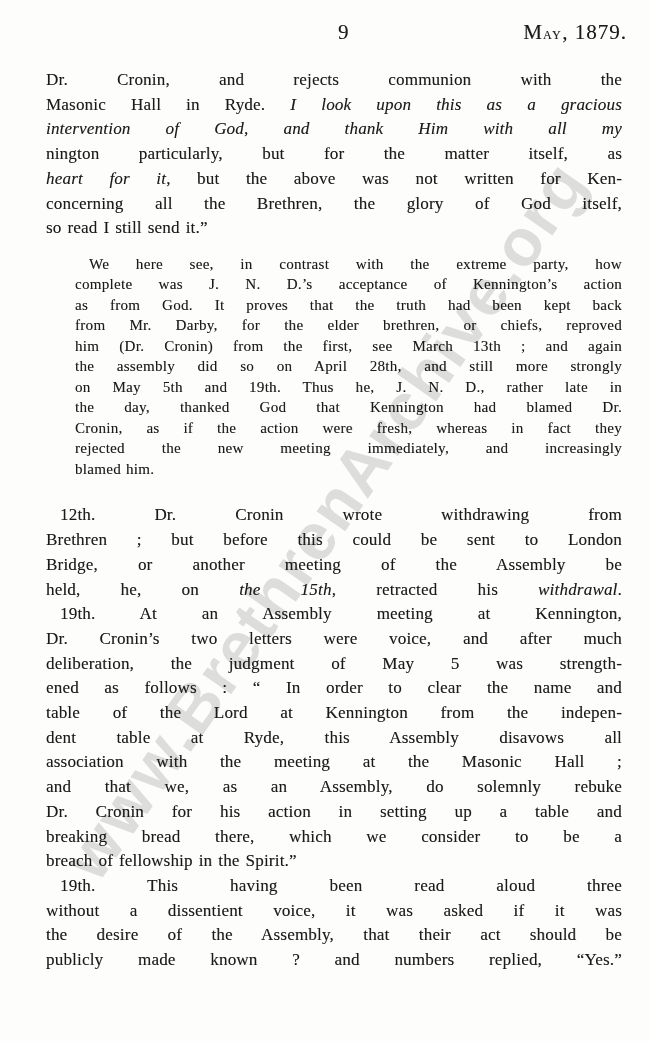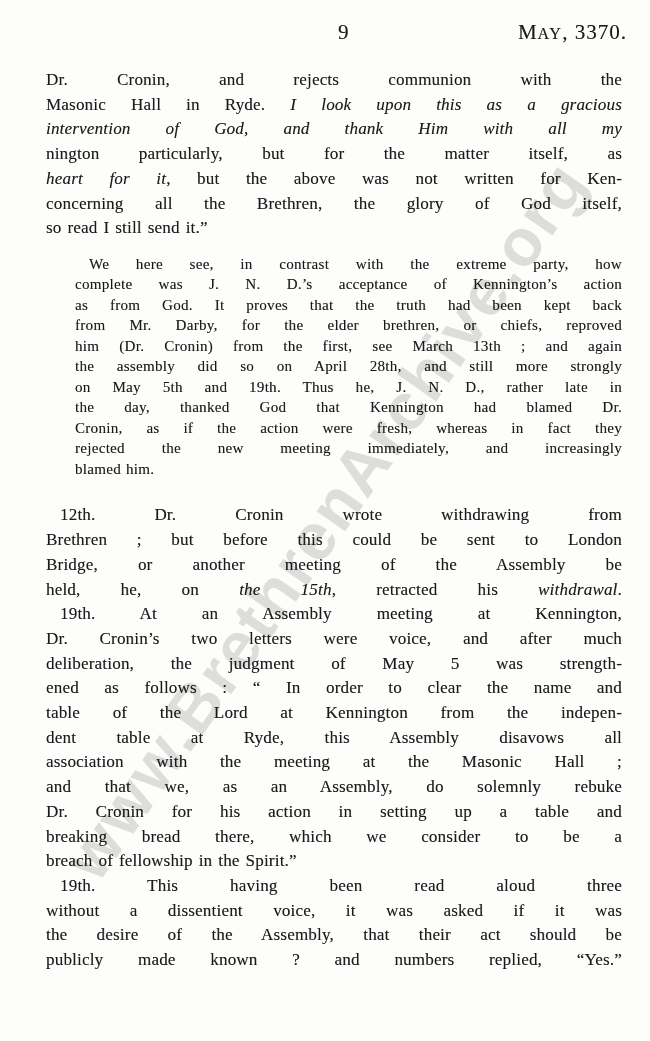--- a/index.html
+++ b/index.html
@@ -22,21 +22,21 @@
     color:rgba(110,110,110,0.22);
     user-select:none;
   }
   .header{
     position:absolute;top:19px;left:46px;width:581px;height:28px;z-index:1;
     font-size:21px;line-height:26px;
     text-shadow:0.3px 0.3px 0 rgba(0,0,0,0.35);
   }
   .pgnum{position:absolute;left:292px;top:0;}
   .date{position:absolute;right:0;top:0;letter-spacing:1px;}
-  .date .sc{font-size:16px;letter-spacing:1.5px;}
+  .date .sc{font-size:12px;letter-spacing:1.5px;}
   .textblock{
     position:absolute;top:68px;left:46px;width:576px;z-index:1;
     text-shadow:0.3px 0.3px 0 rgba(0,0,0,0.35);
   }
   .para-body{
     font-size:17px;line-height:24.7px;letter-spacing:0.2px;word-spacing:1.5px;
   }
   .para-small{
     font-size:15px;line-height:20.5px;letter-spacing:0.3px;word-spacing:1px;margin-left:29px;
   }
@@ -53,21 +53,21 @@
 </style>
 </head>
 <body>
 
 <div class="page">
 
   <div class="watermark">www.BrethrenArchive.org</div>
 
   <div class="header">
     <span class="pgnum">9</span>
-    <span class="date"><span>M</span><span class="sc">AY</span><span>, 3370.</span></span>
+    <span class="date"><span>M</span><span class="sc">AY</span><span>, 1879.</span></span>
   </div>
 
   <div class="textblock">
     <div class="para-block para-body" data-para="0">
         <div class="line"><span>Dr. Cronin, and rejects communion with the</span></div>
         <div class="line"><span>Masonic Hall in Ryde. </span><span class="it">I look upon this as a gracious</span></div>
         <div class="line"><span class="it">intervention of God, and thank Him with all my</span></div>
         <div class="line"><span>nington particularly, but for the matter itself, as</span></div>
         <div class="line"><span class="it">heart for it</span><span>, but the above was not written for Ken-</span></div>
         <div class="line"><span>concerning all the Brethren, the glory of God itself,</span></div>

